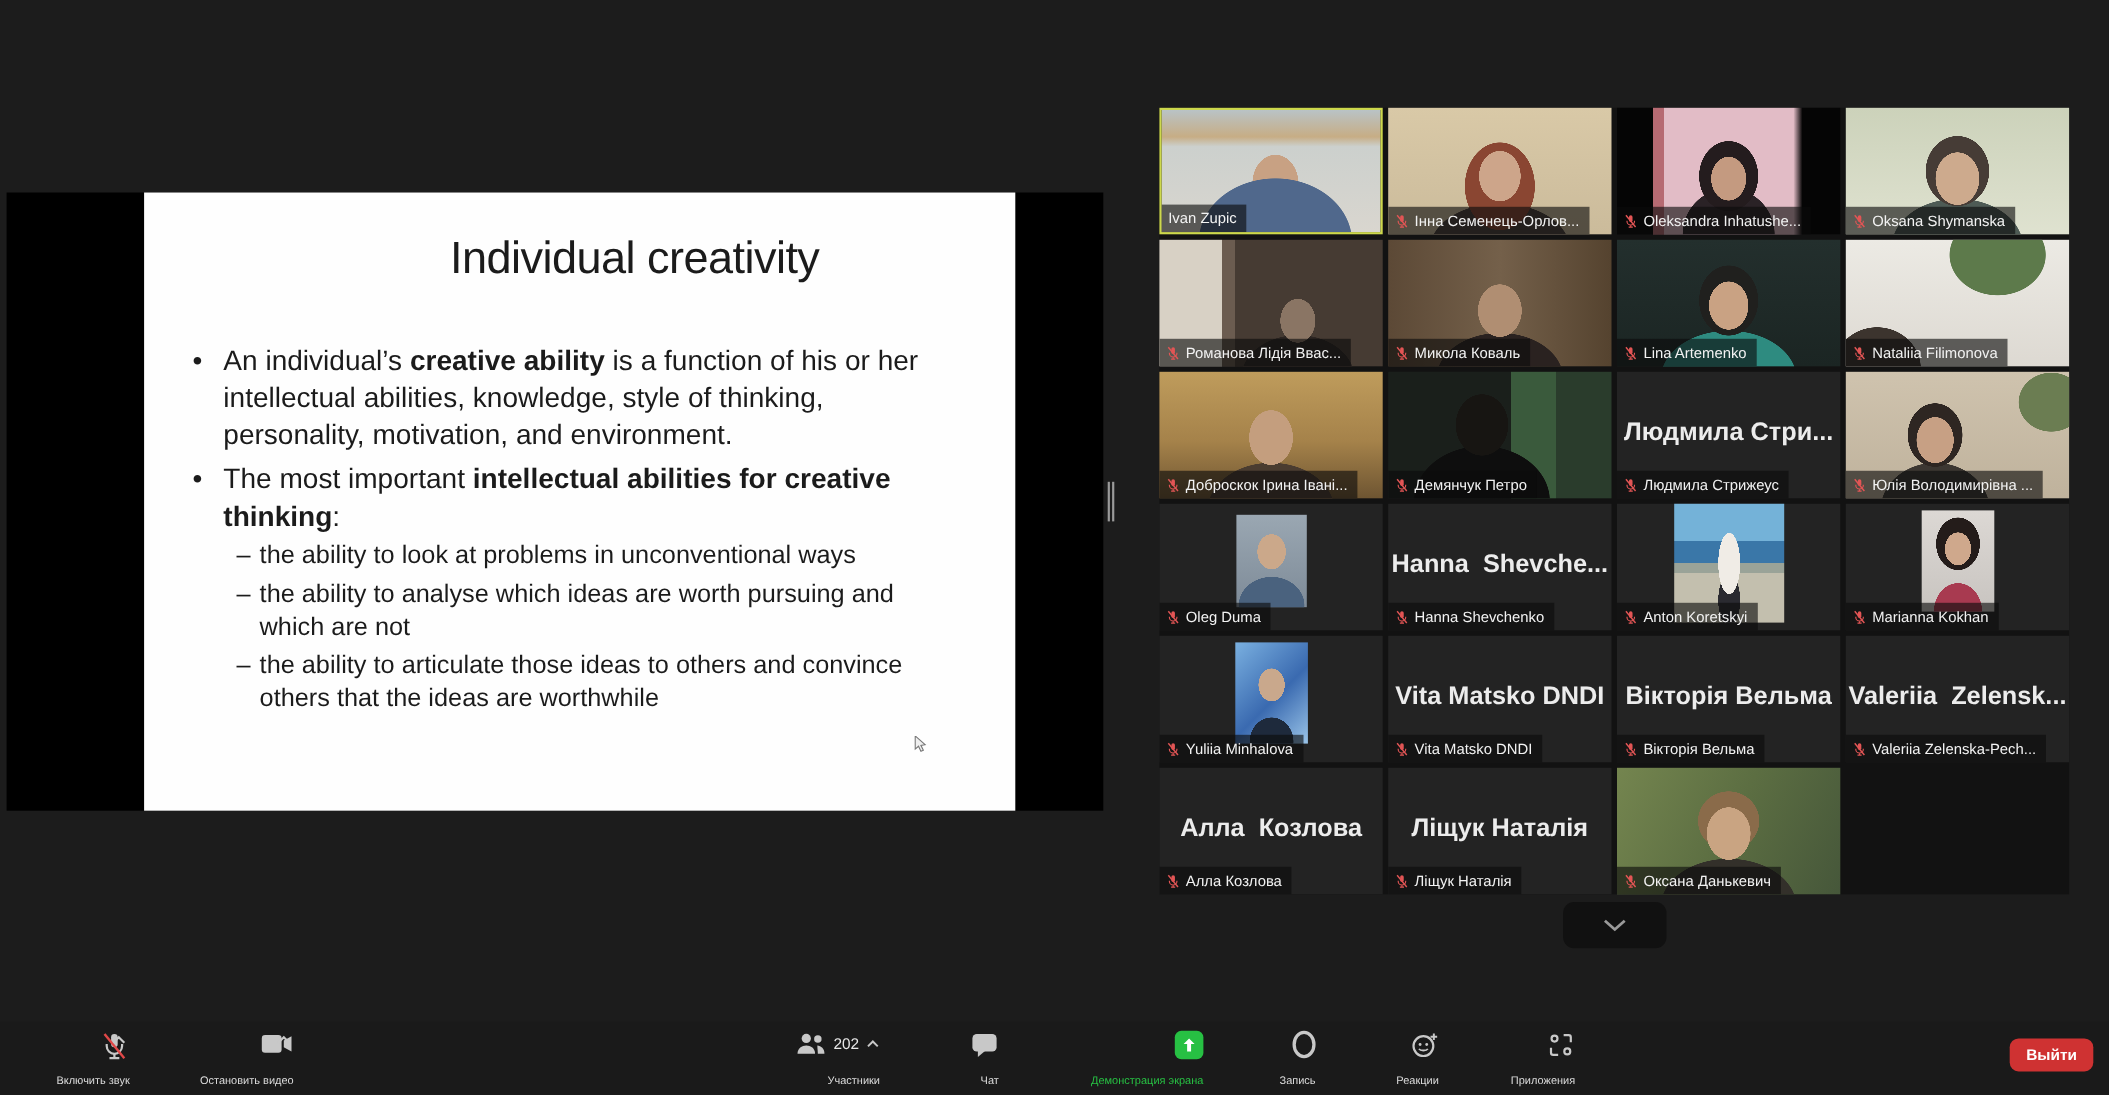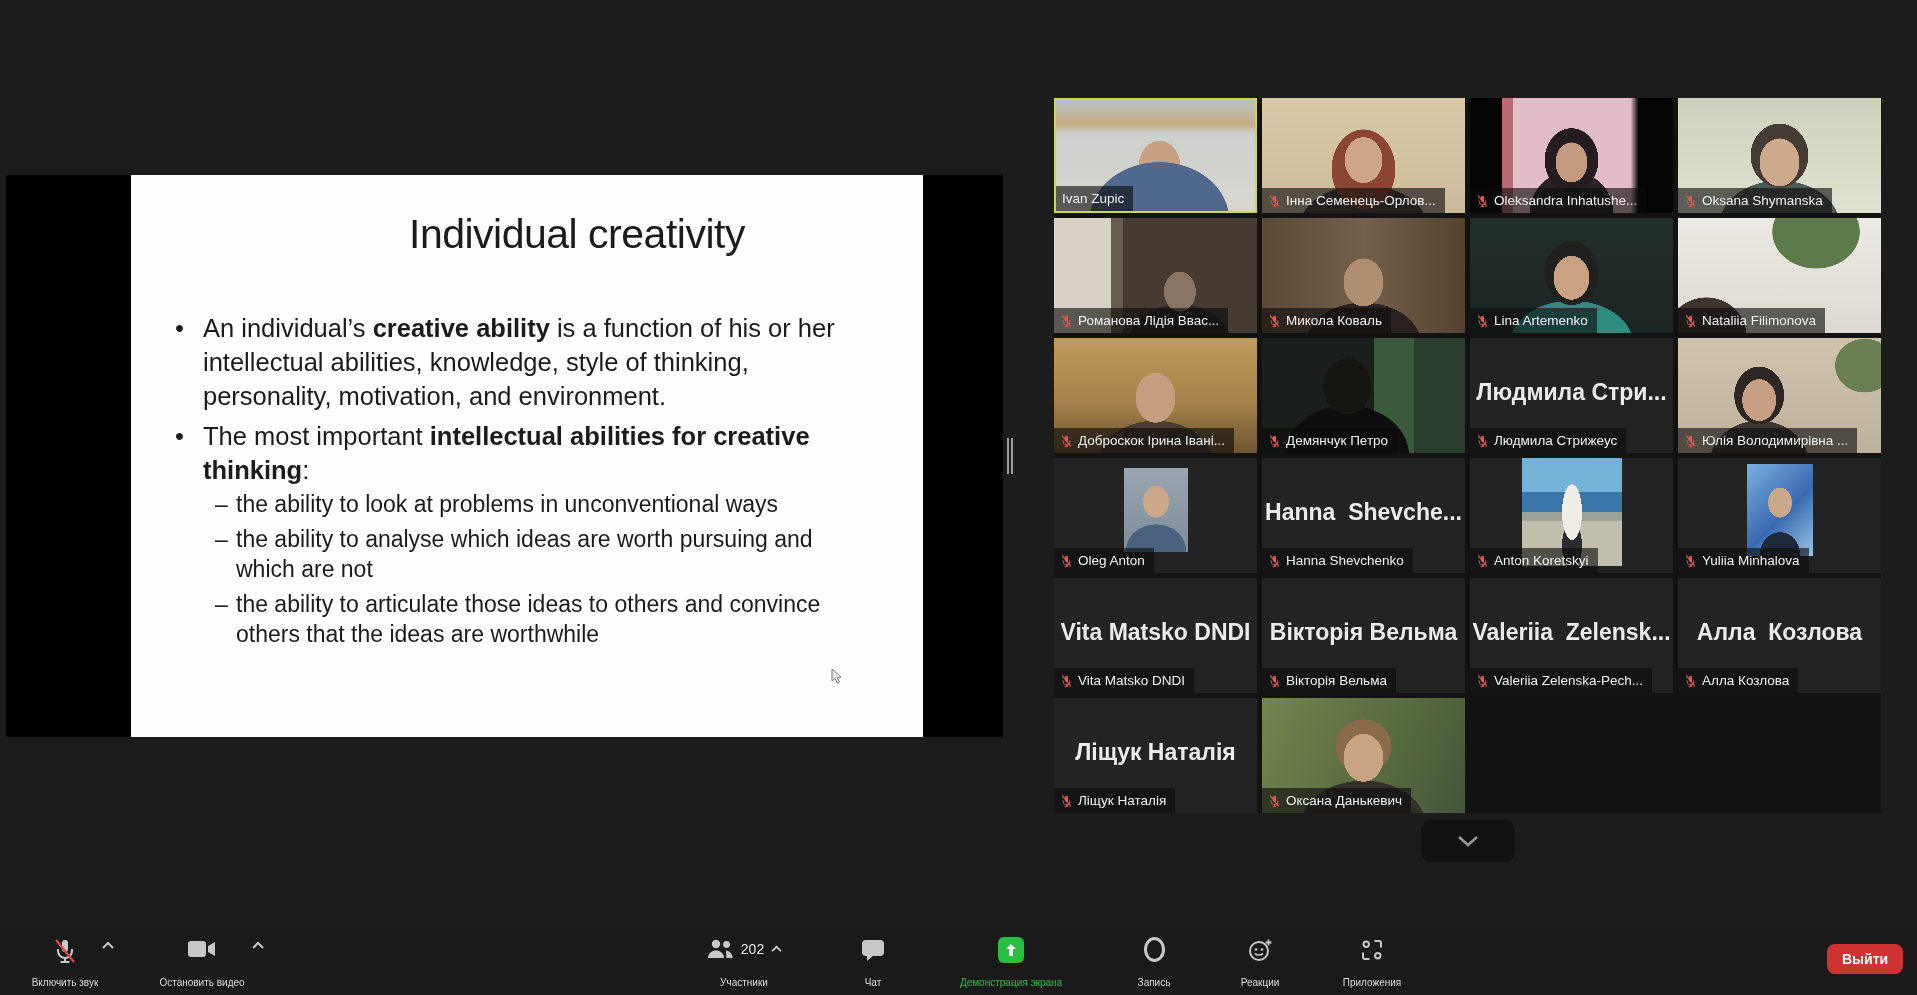--- a/index.html
+++ b/index.html
@@ -115,21 +115,21 @@
     radial-gradient(ellipse 20px 24px at 50% 52%, #c9a482 99%, transparent 100%),
     radial-gradient(ellipse 28px 27px at 50% 42%, #8a6b4a 99%, transparent 100%),
     radial-gradient(ellipse 62px 44px at 50% 110%, #33302a 99%, transparent 100%),
     linear-gradient(115deg,#74854f 0%,#5c6e42 50%,#46573a 100%); }
 
   .scroll-btn { position:absolute; left:1421px; top:820px; width:94px; height:42px; background:#111;
                 border:none; border-radius:10px; display:flex; align-items:center; justify-content:center; cursor:pointer; }
 
   
   .toolbar { position:absolute; left:0; bottom:0; width:1917px; height:66px; background:#1a1a1a; }
-  .tb-btn { position:absolute; top:5px; height:58px; display:flex; flex-direction:column; align-items:center;
+  .tb-btn { position:absolute; top:5px; height:58px; display:flex; flex-direction:column; align-items:flex-end;
             justify-content:space-between; padding:3px 0 4px; color:#dcdcdc; cursor:pointer; }
   .tb-btn .lbl { font-size:10px; white-space:nowrap; }
   .icon-row { display:flex; align-items:center; gap:6px; }
   .chev { position:absolute; top:12px; }
   .share-ic { width:26px; height:26px; background:#27c043; border-radius:6px; display:flex; align-items:center; justify-content:center; }
   .green { color:#27c043; }
   .rec-ic { width:21px; height:25px; border:3px solid #c8c8c8; border-radius:50%; }
   .count { font-size:14px; color:#e8e8e8; }
   .leave-btn { position:absolute; left:1827px; top:15px; background:#cf3232; color:#fff; font-weight:bold;
                font-size:14px; border:none; border-radius:8px; padding:7px 15px; cursor:pointer; }
@@ -305,21 +305,21 @@
     </div>
     <div class="tile v14">
       <div class="avatar"></div>
       <div class="name-tag">
         <svg width="13" height="14" viewBox="0 0 16 16">
           <rect x="6" y="1.5" width="4" height="7.5" rx="2" fill="#e25555"></rect>
           <path d="M3.8 7.5v.7a4.2 4.2 0 0 0 8.4 0v-.7" fill="none" stroke="#e25555" stroke-width="1.3"></path>
           <path d="M8 12.6v2M5.7 14.8h4.6" stroke="#e25555" stroke-width="1.3"></path>
           <line x1="2.6" y1="1.4" x2="13.4" y2="14.6" stroke="#e25555" stroke-width="1.6"></line>
         </svg>
-        <span>Oleg Anton</span>
+        <span>Oleg Duma</span>
       </div>
     </div>
     <div class="tile v15">
       <div class="big-name">Hanna  Shevche...</div>
       <div class="name-tag">
         <svg width="13" height="14" viewBox="0 0 16 16">
           <rect x="6" y="1.5" width="4" height="7.5" rx="2" fill="#e25555"></rect>
           <path d="M3.8 7.5v.7a4.2 4.2 0 0 0 8.4 0v-.7" fill="none" stroke="#e25555" stroke-width="1.3"></path>
           <path d="M8 12.6v2M5.7 14.8h4.6" stroke="#e25555" stroke-width="1.3"></path>
           <line x1="2.6" y1="1.4" x2="13.4" y2="14.6" stroke="#e25555" stroke-width="1.6"></line>
@@ -330,20 +330,32 @@
     <div class="tile v16">
       <div class="avatar"></div>
       <div class="name-tag">
         <svg width="13" height="14" viewBox="0 0 16 16">
           <rect x="6" y="1.5" width="4" height="7.5" rx="2" fill="#e25555"></rect>
           <path d="M3.8 7.5v.7a4.2 4.2 0 0 0 8.4 0v-.7" fill="none" stroke="#e25555" stroke-width="1.3"></path>
           <path d="M8 12.6v2M5.7 14.8h4.6" stroke="#e25555" stroke-width="1.3"></path>
           <line x1="2.6" y1="1.4" x2="13.4" y2="14.6" stroke="#e25555" stroke-width="1.6"></line>
         </svg>
         <span>Anton Koretskyi</span>
+      </div>
+    </div>
+    <div class="tile v17">
+      <div class="avatar"></div>
+      <div class="name-tag">
+        <svg width="13" height="14" viewBox="0 0 16 16">
+          <rect x="6" y="1.5" width="4" height="7.5" rx="2" fill="#e25555"></rect>
+          <path d="M3.8 7.5v.7a4.2 4.2 0 0 0 8.4 0v-.7" fill="none" stroke="#e25555" stroke-width="1.3"></path>
+          <path d="M8 12.6v2M5.7 14.8h4.6" stroke="#e25555" stroke-width="1.3"></path>
+          <line x1="2.6" y1="1.4" x2="13.4" y2="14.6" stroke="#e25555" stroke-width="1.6"></line>
+        </svg>
+        <span>Marianna Kokhan</span>
       </div>
     </div>
     <div class="tile v18">
       <div class="avatar"></div>
       <div class="name-tag">
         <svg width="13" height="14" viewBox="0 0 16 16">
           <rect x="6" y="1.5" width="4" height="7.5" rx="2" fill="#e25555"></rect>
           <path d="M3.8 7.5v.7a4.2 4.2 0 0 0 8.4 0v-.7" fill="none" stroke="#e25555" stroke-width="1.3"></path>
           <path d="M8 12.6v2M5.7 14.8h4.6" stroke="#e25555" stroke-width="1.3"></path>
           <line x1="2.6" y1="1.4" x2="13.4" y2="14.6" stroke="#e25555" stroke-width="1.6"></line>

